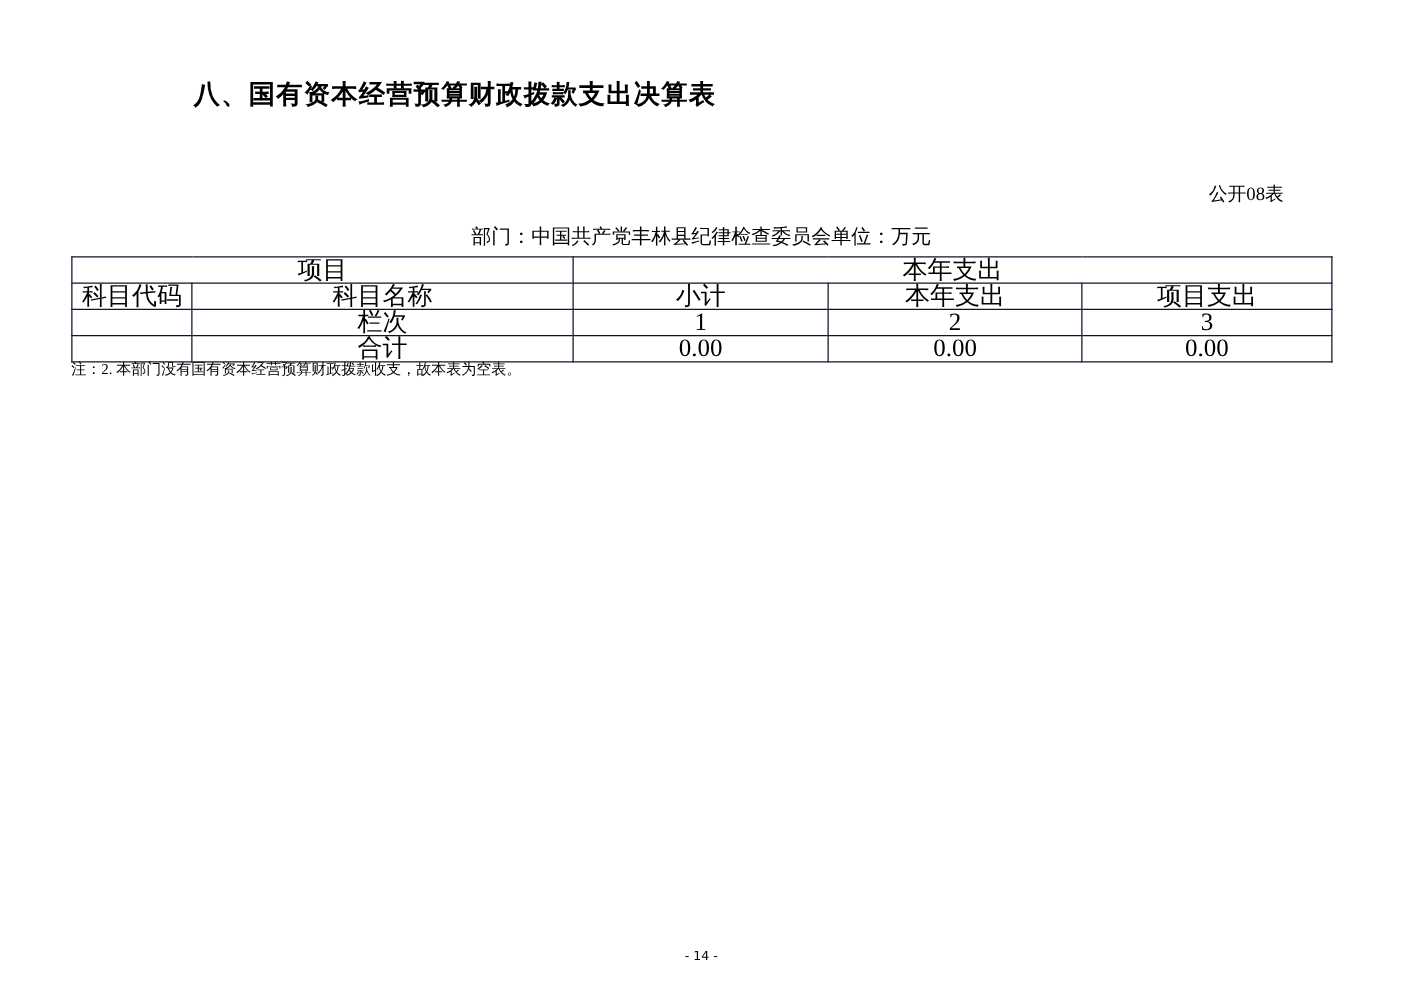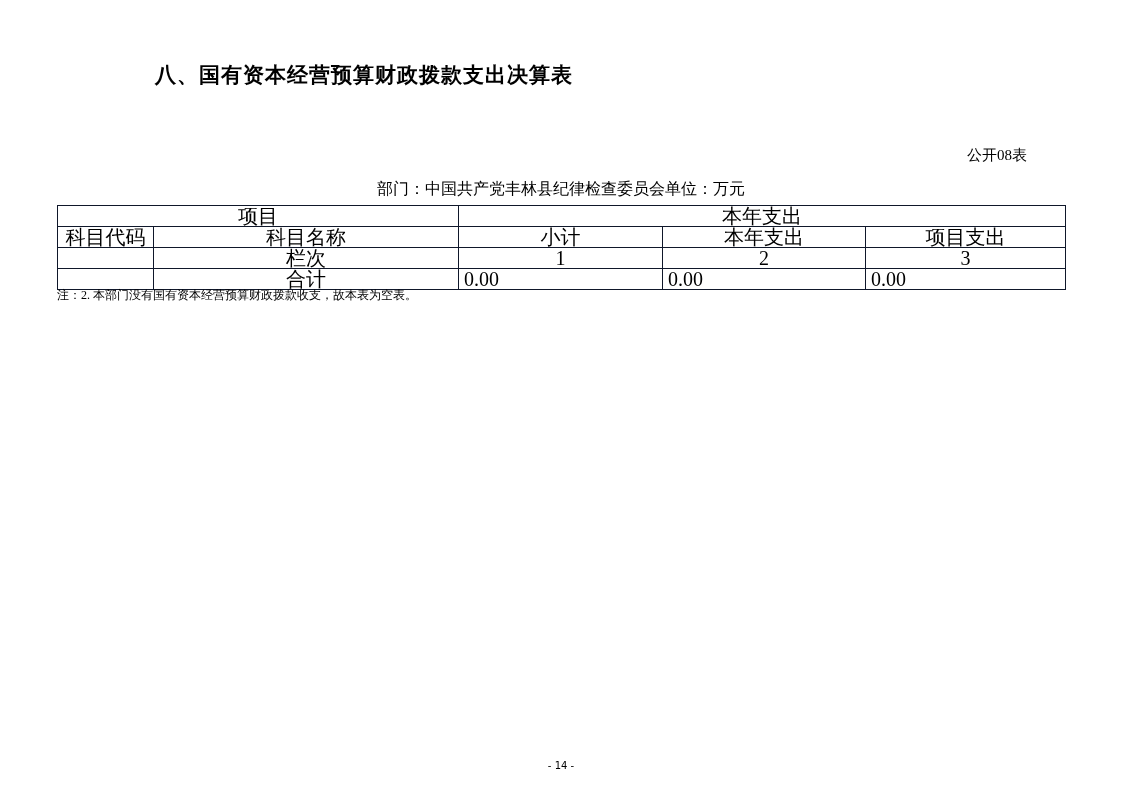--- a/index.html
+++ b/index.html
@@ -63,21 +63,21 @@
     border: 1px solid #0f172a;
     height: 20px;
     padding: 0 5px;
     font-size: 20px;
     line-height: 20px;
     text-align: center;
     overflow: hidden;
     white-space: nowrap;
   }
   .budget-table td.num {
-    text-align: left;
+    text-align: center;
   }
   .notes {
     position: absolute;
     top: 289px;
     left: 57px;
     font-size: 12px;
     line-height: 13px;
     display: flex;
   }
   .notes-prefix { white-space: nowrap; }

